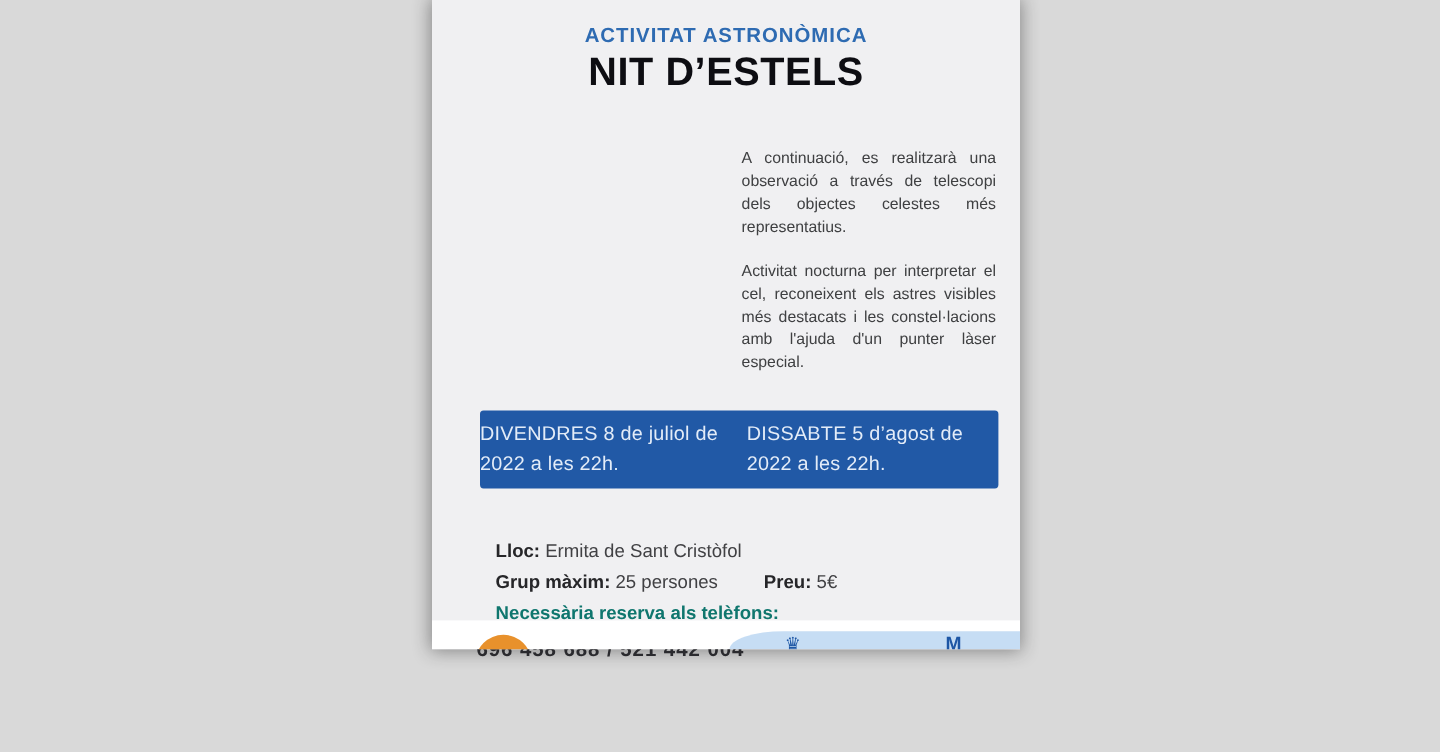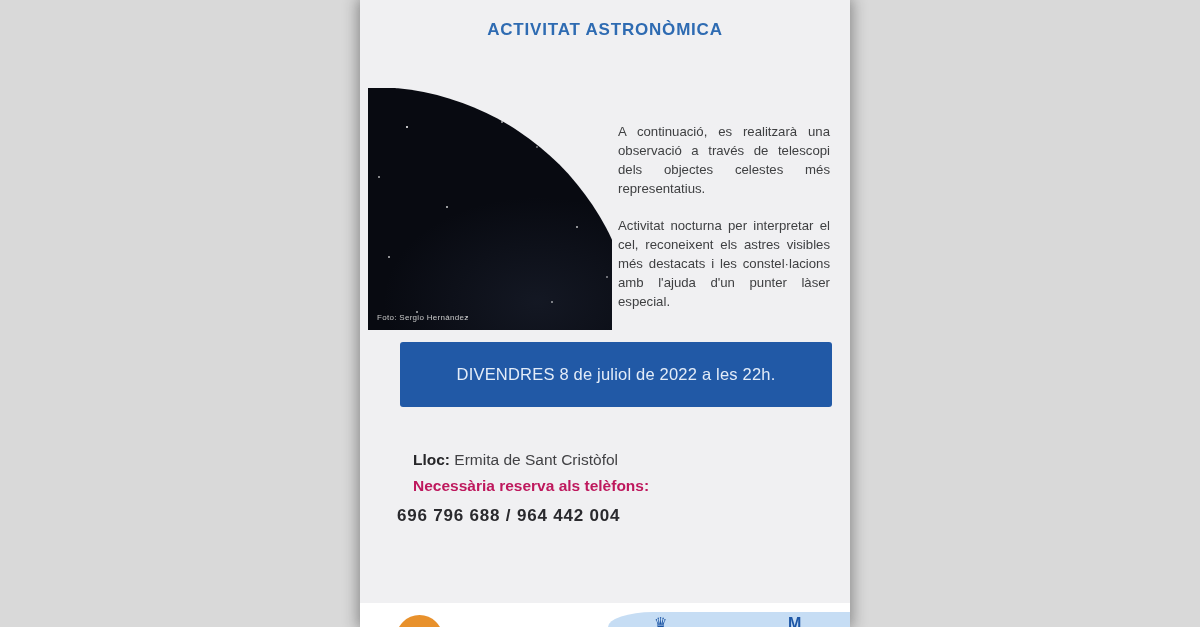--- a/index.html
+++ b/index.html
@@ -3,21 +3,21 @@
 <meta charset="utf-8">
 <style>
   html,body{margin:0;padding:0;}
   body{
     width:1200px;height:627px;overflow:hidden;
     font-family:"Liberation Sans",sans-serif;
     background:#d9d9d9;
     position:relative;
   }
   .poster{
-    position:absolute;left:360px;top:0;width:490px;height:627px;
+    position:absolute;left:360px;top:0;width:490px;height:541px;
     background:#f0f0f2;
     box-shadow:0 0 14px 2px rgba(30,30,30,.45);
   }
   
   .hdr-subtitle{
     position:absolute;top:20px;left:0;width:100%;
     text-align:center;font-size:17px;font-weight:bold;
     letter-spacing:.8px;color:#2e6bb2;
   }
   .hdr-title{
@@ -67,21 +67,21 @@
     color:#e3ecf8;font-size:16.5px;line-height:25px;letter-spacing:.2px;
   }
   
   .details{
     position:absolute;left:37px;top:452px;width:440px;
     font-size:15.5px;color:#414144;
   }
   .detail-row{margin-bottom:10px;line-height:16px;margin-left:16px;}
   .detail-label{font-weight:bold;color:#262629;}
   .inline-gap{margin-left:34px;}
-  .reserve-note{font-weight:bold;color:#be185d;}
+  .reserve-note{font-weight:bold;color:#0f766e;}
   .phones{font-size:17px;font-weight:bold;letter-spacing:.8px;color:#2a2a2e;margin-top:12px;}
   
   .footer{
     position:absolute;left:0;bottom:0;width:490px;height:24px;
     background:#ffffff;overflow:hidden;
   }
   .orange-circle{
     position:absolute;left:36px;top:12px;width:47px;height:47px;
     border-radius:50%;background:#e8912c;
   }
@@ -99,44 +99,46 @@
     position:absolute;left:180px;top:3px;
     font-size:16px;font-weight:bold;color:#1d56a5;
   }
 </style>
 </head>
 <body>
 
 <div class="poster">
 
   <div class="hdr-subtitle">ACTIVITAT ASTRONÒMICA</div>
+  <div class="hdr-title">NIT D’ESTELS</div>
 
-  <div class="photo-block">
-    <div class="space-circle">
-      
-    </div>
-    <div class="photo-caption">Foto: Sergio Hernández</div>
-  </div>
 
   <div class="intro">
     <p>A continuació, es realitzarà una observació a través de telescopi dels objectes celestes més representatius.</p>
     <p>Activitat nocturna per interpretar el cel, reconeixent els astres visibles més destacats i les constel·lacions amb l'ajuda d'un punter làser especial.</p>
   </div>
 
   <div class="banner">
     <div>DIVENDRES 8 de juliol de 2022 a les 22h.</div>
+    <div>DISSABTE 5 d’agost de 2022 a les 22h.</div>
   </div>
 
   <div class="details">
     <div class="detail-row">
       <span class="detail-label">Lloc:</span>
       <span>Ermita de Sant Cristòfol</span>
     </div>
+    <div class="detail-row">
+      <span class="detail-label">Grup màxim:</span>
+      <span>25 persones</span>
+      <span class="detail-label inline-gap">Preu:</span>
+      <span>5€</span>
+    </div>
     <div class="detail-row reserve-note">Necessària reserva als telèfons:</div>
-    <div class="phones">696 796 688 / 964 442 004</div>
+    <div class="phones">696 458 688 / 521 442 004</div>
   </div>
 
   <div class="footer">
     <div class="orange-circle"></div>
     <div class="footer-blue">
       <span class="crown-icon">♛</span>
       <span class="m-letter">M</span>
     </div>
   </div>
 

